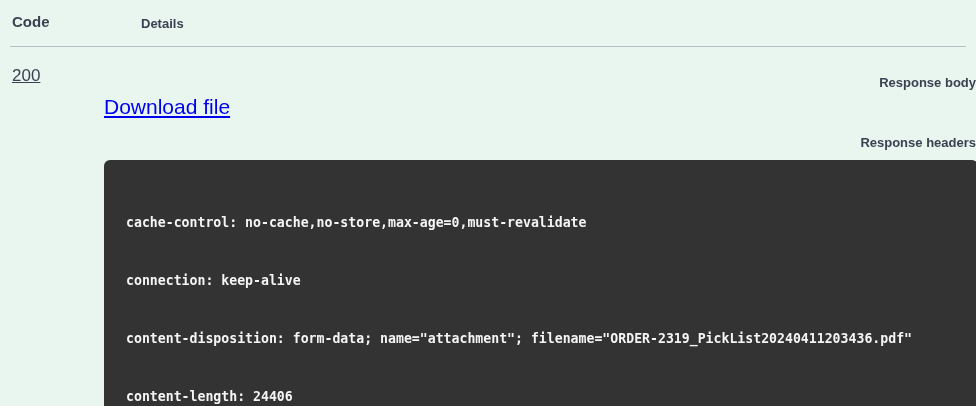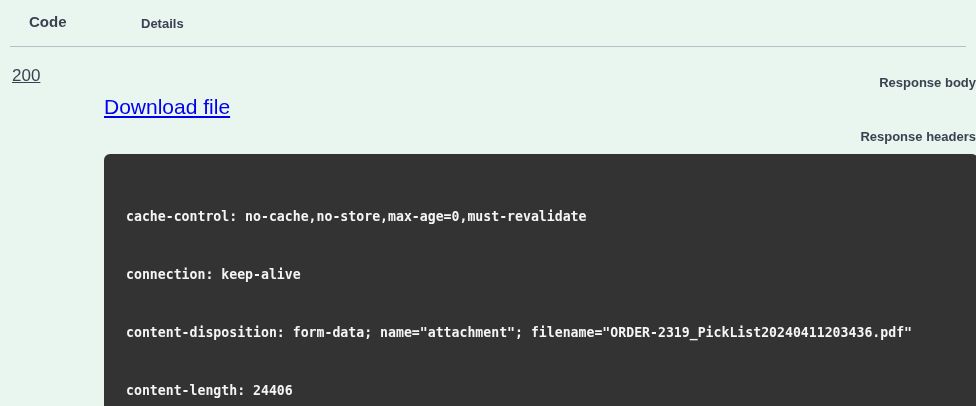--- a/index.html
+++ b/index.html
@@ -27,21 +27,21 @@
     align-items: flex-start;
     padding-top: 14px;
   }
   .th {
     font-weight: bold;
     color: #3b4151;
     line-height: 16px;
   }
   .th-code {
     width: 113px;
-    padding-left: 29px;
+    padding-left: 12px;
     font-size: 15px;
     box-sizing: border-box;
   }
   .th-details {
     font-size: 13px;
     padding-top: 2px;
     padding-left: 28px;
   }
 
   .divider {
@@ -82,21 +82,21 @@
     text-align: right;
   }
 
   .download-link {
     display: inline-block;
     font-size: 21px;
     line-height: 25px;
     color: #0000ee;
     text-decoration: underline;
     cursor: pointer;
-    margin-bottom: 10px;
+    margin-bottom: 16px;
   }
 
   .headers-label {
     margin-top: 0;
     margin-bottom: 9px;
   }
 
   .code-block {
     background: #333333;
     border-radius: 6px;

